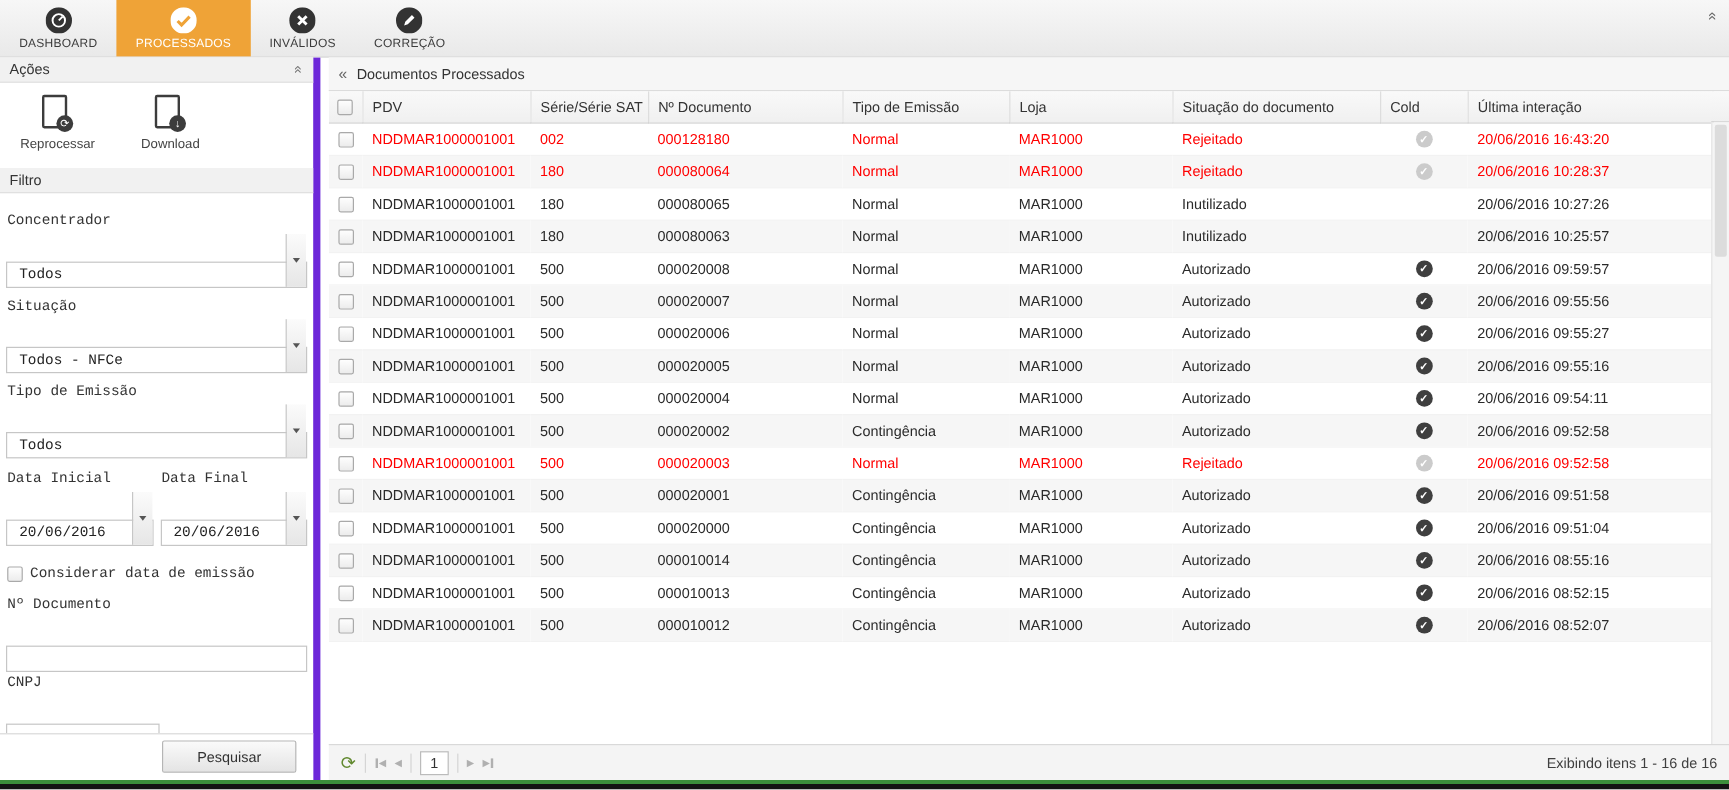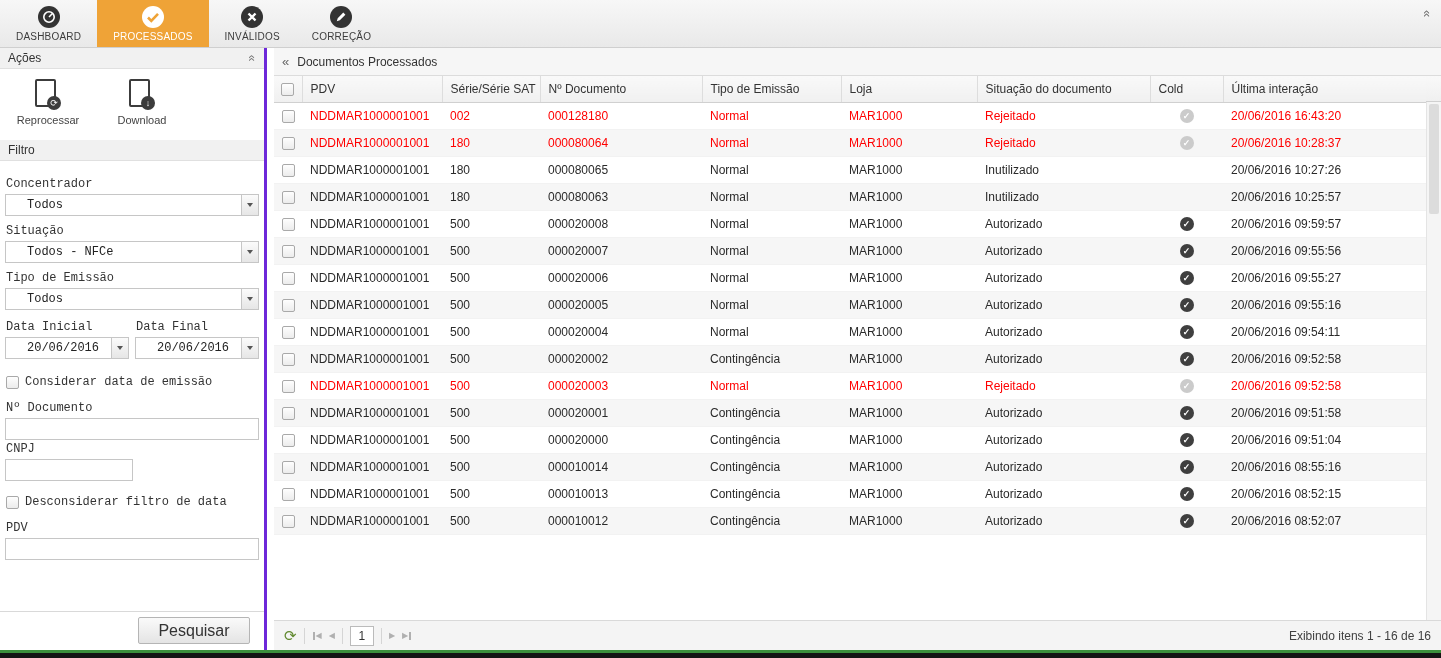--- a/index.html
+++ b/index.html
@@ -16,42 +16,42 @@
   .toolbar{position:absolute;top:0;left:0;right:0;height:48px;background:linear-gradient(#f7f7f7,#e9e9e9);border-bottom:1px solid #cfcfcf;display:flex;align-items:stretch;}
   .tab{display:flex;flex-direction:column;align-items:center;justify-content:center;gap:3px;padding:0 16px;cursor:pointer;}
   .tab-label{font-size:10px;color:#3c3c3c;letter-spacing:.2px;}
   .tab.active{background:var(--accent);}
   .tab.active .tab-label{color:#fff;}
   .tab-icon{width:22px;height:22px;display:block;}
   .toolbar-collapse{margin-left:auto;align-self:flex-start;padding:6px 10px;color:#666;cursor:pointer;font-size:13px;}
   .chev-up{display:inline-block;transform:rotate(90deg);}
 
   
-  .sidebar{position:absolute;top:48px;left:0;bottom:8px;width:267px;background:#fff;border-right:3px solid #6d28d9;}
+  .sidebar{position:absolute;top:48px;left:0;bottom:8px;width:267px;background:#fff;border-right:6px solid #6d28d9;}
   .section-header{height:21px;background:#f1f1f1;border-bottom:1px solid #e0e0e0;display:flex;align-items:center;padding:0 8px;color:#333;}
   .section-header .chev-up{margin-left:auto;color:#777;font-size:12px;cursor:pointer;}
   .actions-row{display:flex;gap:14px;padding:10px 8px 14px 8px;}
   .action-btn{width:80px;display:flex;flex-direction:column;align-items:center;gap:5px;cursor:pointer;}
   .action-label{color:#444;font-size:11px;}
   .doc-icon{position:relative;width:26px;height:30px;display:block;}
   .doc-sheet{position:absolute;left:0;top:0;width:21px;height:28px;border:2px solid #3c3c3c;border-radius:2px;background:#fff;}
   .doc-badge{position:absolute;right:0;bottom:-1px;width:14px;height:14px;border-radius:50%;background:#3c3c3c;color:#fff;font-size:9px;line-height:14px;text-align:center;}
   .filter-body{padding:8px 5px 0 5px;font-family:Liberation Mono, monospace;}
   .fld-label{color:#333;margin:8px 0 3px 1px;}
   .field{position:relative;margin-bottom:2px;}
-  .field input{width:100%;height:22px;border:1px solid #c6c6c6;padding:2px 21px;font-family:inherit;font-size:12px;color:#222;background:#fff;}
+  .field input{width:100%;height:22px;border:1px solid #c6c6c6;padding:2px 10px;font-family:inherit;font-size:12px;color:#222;background:#fff;margin-top:24px;}
   .field.combo input{padding-right:22px;}
   .trigger{position:absolute;right:1px;top:1px;bottom:1px;width:17px;background:linear-gradient(#fbfbfb,#e6e6e6);border-left:1px solid #c6c6c6;display:flex;align-items:center;justify-content:center;cursor:pointer;}
   .trigger::after{content:"";width:0;height:0;border-left:3px solid transparent;border-right:3px solid transparent;border-top:4px solid #555;}
   .two-col{display:flex;gap:6px;}
   .two-col>div{flex:1;min-width:0;}
   .checkbox{display:inline-block;width:13px;height:13px;border:1px solid #a9a9a9;border-radius:2px;background:linear-gradient(#fefefe,#ececec);vertical-align:middle;}
   .check-row{display:flex;align-items:center;gap:6px;margin:14px 0 4px 1px;color:#333;}
   .sidebar-footer{position:absolute;left:0;right:0;bottom:0;border-top:1px solid #d9d9d9;padding:5px 14px 6px 5px;display:flex;justify-content:flex-end;background:#fff;}
-  .btn{height:27px;min-width:112px;border:1px solid #b5b5b5;border-radius:2px;background:linear-gradient(#fafafa,#e4e4e4);color:#333;font-family:inherit;font-size:16px;cursor:pointer;}
+  .btn{height:27px;min-width:112px;border:1px solid #b5b5b5;border-radius:2px;background:linear-gradient(#fafafa,#e4e4e4);color:#333;font-family:inherit;font-size:12px;cursor:pointer;}
 
   
   .main{position:absolute;top:48px;left:274px;right:0;bottom:8px;background:#fff;display:flex;flex-direction:column;}
   .panel-header{height:28px;background:#f6f6f6;border-bottom:1px solid #dcdcdc;display:flex;align-items:center;gap:8px;padding:0 8px;color:#333;}
   .collapse-left{color:#666;font-size:13px;cursor:pointer;}
   .grid{position:relative;flex:1;overflow:hidden;}
   table{border-collapse:collapse;table-layout:fixed;width:1153px;}
   thead th{height:26px;background:linear-gradient(#f9f9f9,#f0f0f0);border-right:1px solid #ddd;border-bottom:1px solid #d0d0d0;font-weight:normal;text-align:left;padding:0 8px;color:#333;font-size:12px;white-space:nowrap;overflow:hidden;}
   thead th.c-check{text-align:center;padding:0;}
   tbody td{height:27px;padding:0 8px;white-space:nowrap;overflow:hidden;font-size:12px;color:#2a2a2a;border-bottom:1px solid #f2f2f2;}

